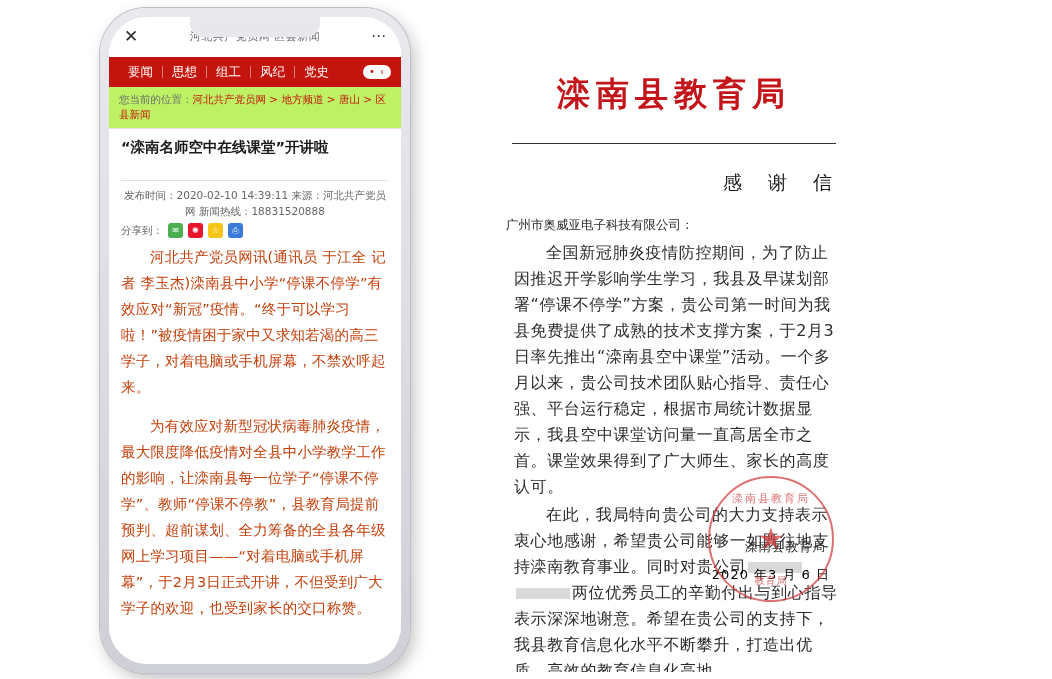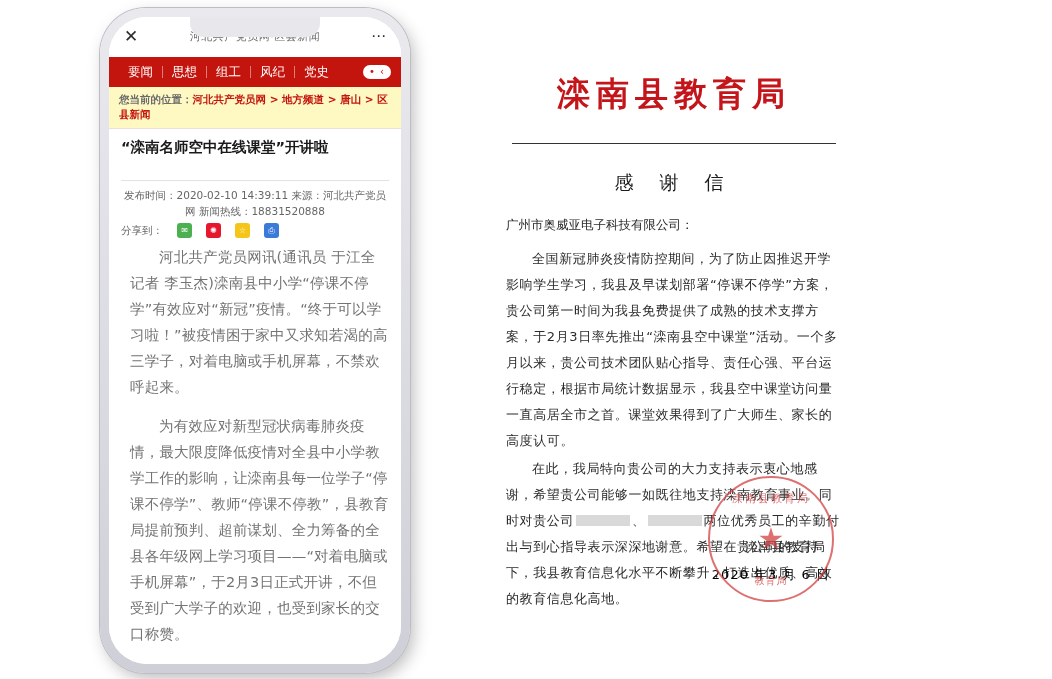--- a/index.html
+++ b/index.html
@@ -153,27 +153,26 @@
     color: #c3140d;
     border-radius: 9px;
     font-size: 10px;
     padding: 2px 6px;
     line-height: 10px;
     letter-spacing: 1px;
   }
 
   
   .crumb {
-    background: #fef9c3;
+    background: #bef264;
     border-bottom: 1px solid #eddede;
     padding: 5px 10px 6px;
     font-size: 10.5px;
     line-height: 15px;
     color: #6b6b6b;
-    font-weight: bold;
   }
   .crumb .lnk { color: #c3140d; }
 
   .article {
     padding: 8px 12px 0;
     box-sizing: border-box;
   }
   .headline {
     font-size: 14.5px;
     font-weight: 700;
@@ -185,46 +184,46 @@
   .meta {
     font-size: 10.5px;
     color: #666;
     line-height: 16px;
     padding: 6px 0 4px;
     text-align: center;
   }
   .share {
     display: flex;
     align-items: center;
-    gap: 14px;
+    gap: 5px;
     font-size: 10.5px;
     color: #666;
     padding-bottom: 6px;
   }
   .sicon {
     width: 15px; height: 15px;
     border-radius: 3px;
     display: inline-block;
     position: relative;
   }
   .sicon.wechat { background: #4caf50; }
   .sicon.sina   { background: #e6162d; }
   .sicon.qzone  { background: #f5c518; }
   .sicon.print  { background: #3a7ad9; }
   .sicon span {
     position: absolute; left: 0; right: 0; top: 1px;
     text-align: center; color: #fff; font-size: 8px; line-height: 13px;
   }
 
   .body-text p {
-    margin: 0 0 13px 9px;
+    margin: 0 0 13px 0;
     text-indent: 2em;
     font-size: 14.5px;
     line-height: 26px;
-    color: #737373;
+    color: #c2410c;
     font-family: "DejaVu Sans","Liberation Sans",sans-serif;
     letter-spacing: .2px;
   }
 
   
   .letter-wrap {
     position: absolute;
     left: 460px; top: 8px;
     width: 428px; height: 664px;
     background: #173c8c;
@@ -246,37 +245,37 @@
     font-weight: 700;
     font-size: 33px;
     letter-spacing: 6px;
     padding-top: 18px;
   }
   .letter-rule {
     border-bottom: 1.6px solid #333;
     margin: 26px 6px 0;
   }
   .letter-sub {
-    text-align: center;
+    text-align: right;
     font-size: 19px;
     color: #1b1b1b;
     letter-spacing: 10px;
     margin: 26px 0 16px;
     font-family: "DejaVu Serif","Liberation Serif",serif;
   }
   .letter-to {
     font-size: 12.5px;
     color: #2b2b2b;
     line-height: 26px;
-    margin-bottom: 8px;
+    margin-bottom: 2px;
   }
   .letter-body p {
-    margin: 0 0 2px 0;
+    margin: 0 0 2px 8px;
     text-indent: 2em;
-    font-size: 13px;
+    font-size: 16px;
     line-height: 26px;
     color: #2b2b2b;
     letter-spacing: .6px;
   }
   .redact {
     display: inline-block;
     width: 54px; height: 11px;
     background: #d9d9d9;
     vertical-align: -1px;
     margin: 0 2px;

